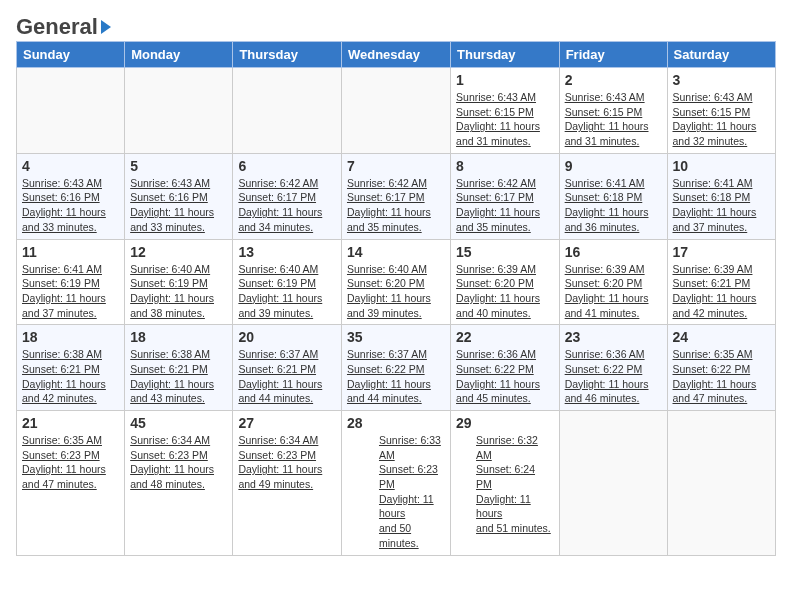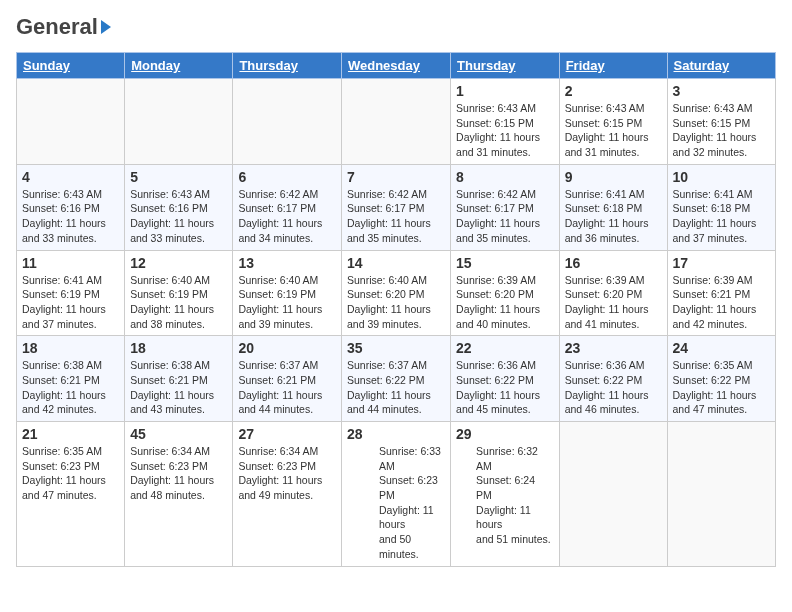--- a/index.html
+++ b/index.html
@@ -7,21 +7,21 @@
       font-family: Arial, sans-serif;
       background: #fff;
       width: 792px;
       min-height: 612px;
       padding: 16px;
     }
     .header {
       display: flex;
       justify-content: space-between;
       align-items: flex-start;
-      margin-bottom: 18px;
+      margin-bottom: 7px;
     }
     .logo {
       display: flex;
       flex-direction: column;
       align-items: flex-start;
     }
     .title-block {
       text-align: right;
     }
     .month-year {
@@ -41,21 +41,20 @@
       font-size: 11px;
     }
     .calendar th {
       background-color: #3579c8;
       color: #fff;
       text-align: left;
       padding: 5px 6px;
       font-size: 13px;
       font-weight: bold;
       border: 1px solid #aac4e8;
-      text-decoration: underline;
     }
     .calendar td {
       border: 1px solid #ccc;
       vertical-align: top;
       padding: 4px 5px;
       width: 110px;
       min-height: 80px;
       background: #fff;
     }
     .calendar tr:nth-child(even) td {
@@ -64,20 +63,21 @@
     .day-number {
       font-size: 14px;
       font-weight: bold;
       color: #333;
       margin-bottom: 2px;
     }
     .day-info {
       color: #333;
       font-size: 10.5px;
       line-height: 1.4;
+      text-decoration: underline;
     }
     .empty-cell {
       background: #f9f9f9 !important;
     }
     .logo-wrapper {
       display: flex;
       align-items: center;
     }
     .logo-name {
       font-size: 22px;

